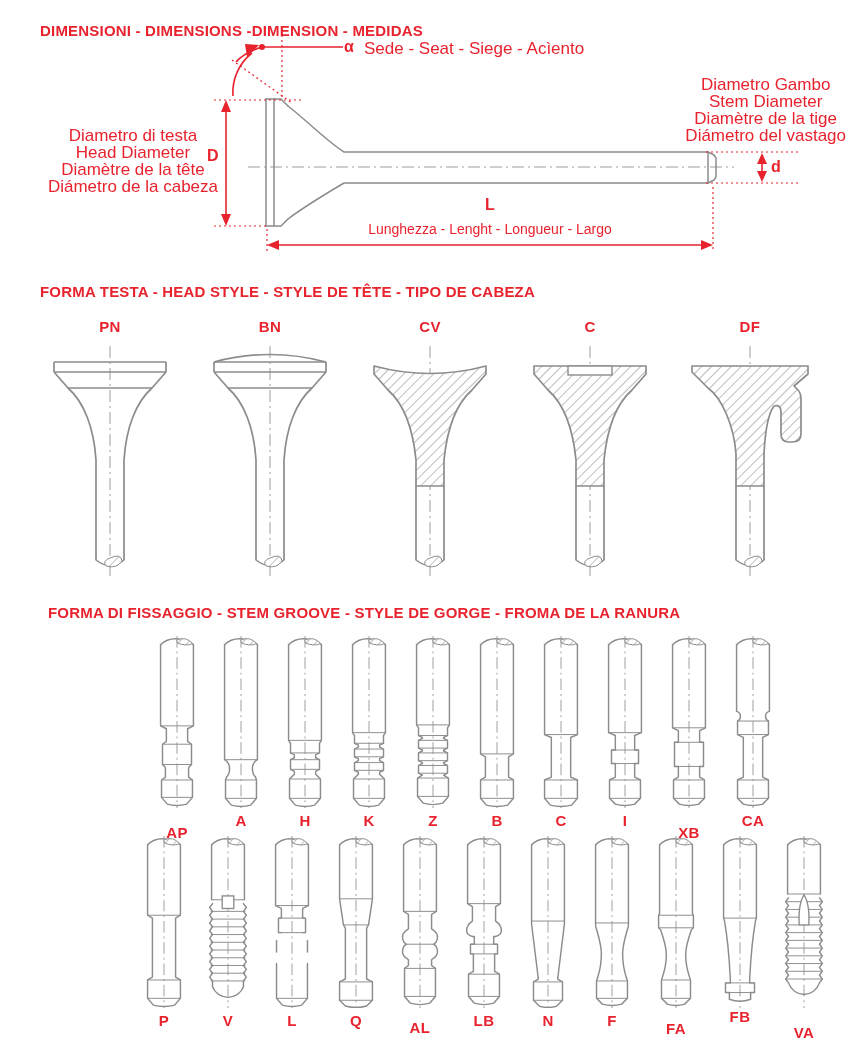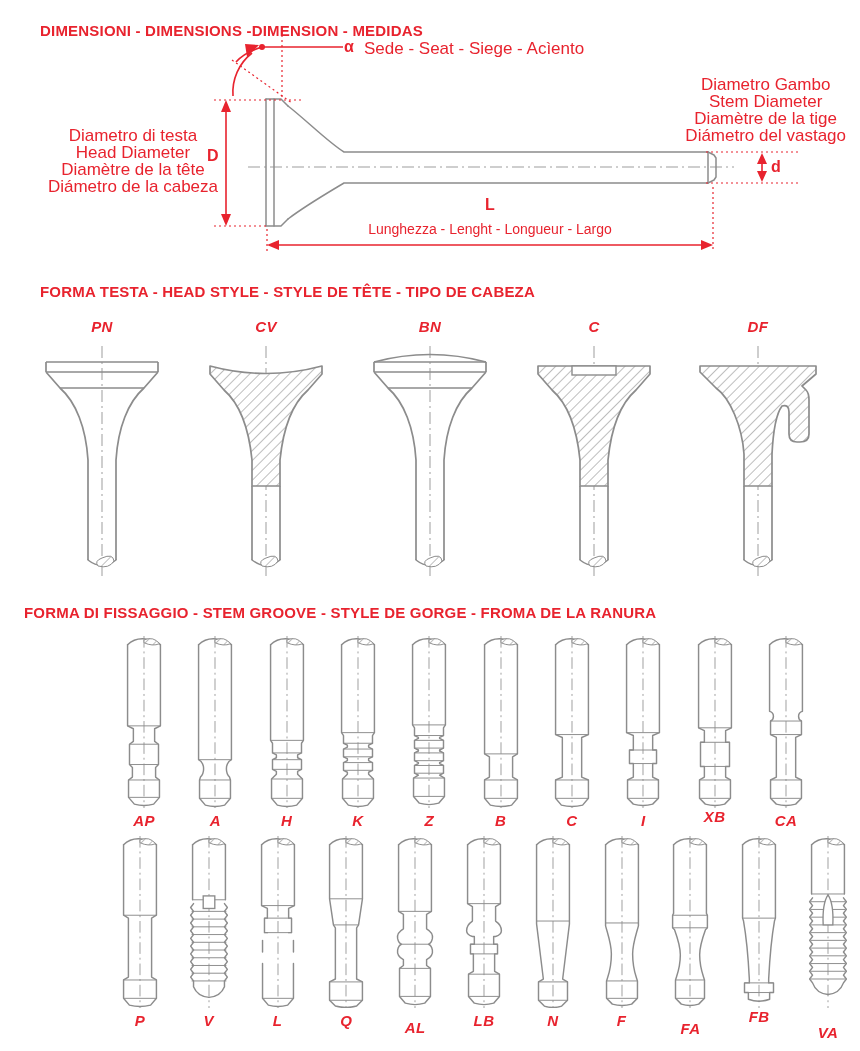--- a/index.html
+++ b/index.html
@@ -15,21 +15,21 @@
   .g2{fill:none;stroke:#8c8c8c;stroke-width:1.7;stroke-linejoin:round;}
   .thin{fill:none;stroke:#8c8c8c;stroke-width:1;}
   .cl{fill:none;stroke:#9d9d9d;stroke-width:1;stroke-dasharray:12 4 2 4;}
   .hr{fill:url(#hp);stroke:#8c8c8c;stroke-width:1.7;stroke-linejoin:round;}
   .hb{fill:url(#hp);stroke:#8c8c8c;stroke-width:1;}
   .r{fill:none;stroke:#e8232e;stroke-width:1.6;}
   .rd{fill:none;stroke:#e8232e;stroke-width:1.2;stroke-dasharray:2 3;}
   .rf{fill:#e8232e;stroke:none;}
   .wh{fill:#ffffff;stroke:#8c8c8c;stroke-width:1.4;}
   .col{display:flex;flex-direction:column;align-items:center;}
-  .flexrow{position:absolute;display:flex;justify-content:space-between;font-style:italic;}
+  .flexrow{position:absolute;display:flex;justify-content:center;}
   .lblabove{height:20px;}
 </style>
 </head>
 <body>
 
 <svg width="0" height="0" style="position:absolute" aria-hidden="true">
   <defs>
     <pattern id="hp" width="7" height="7" patternUnits="userSpaceOnUse" patternTransform="rotate(45)">
       <rect width="7" height="7" fill="#ffffff"></rect>
       <line x1="0" y1="0" x2="0" y2="7" stroke="#9b9b9b" stroke-width="1.3"></line>
@@ -118,45 +118,45 @@
         <path class="g2" d="M24,24 H136 M24,34 H136 M24,24 V34 M136,24 V34"></path>
         <path class="g2" d="M24,34 L38,50 L122,50 L136,34"></path>
         <path class="g2" d="M38,50 C54,64 64,90 66,122 L66,222"></path>
         <path class="g2" d="M122,50 C106,64 96,90 94,122 L94,222"></path>
         <path class="g" d="M66,222 Q80,233 94,222"></path>
         <path class="hb" d="M80,220 Q91,215 92,223 Q87,231 76,228 Q72,223 80,220 Z"></path>
       </svg>
     </div>
 
     <div class="col">
-      <div class="code lblabove">CV</div>
-      <svg width="160" height="240" viewBox="0 0 160 240">
-        <line class="cl" x1="80" y1="8" x2="80" y2="238"></line>
-        <path class="hr" d="M24,28 Q80,43 136,28 L136,36 L122,52 C106,66 97,92 94,122 L94,148 L66,148 L66,122 C63,92 54,66 38,52 L24,36 Z"></path>
-        <path class="g2" d="M66,148 V222 M94,148 V222"></path>
-        <path class="g" d="M66,222 Q80,233 94,222"></path>
-        <path class="hb" d="M80,220 Q91,215 92,223 Q87,231 76,228 Q72,223 80,220 Z"></path>
-      </svg>
-    </div>
-
-    <div class="col">
       <div class="code lblabove">BN</div>
       <svg width="160" height="240" viewBox="0 0 160 240">
         <line class="cl" x1="80" y1="8" x2="80" y2="238"></line>
         <path class="g2" d="M24,24 Q80,9 136,24"></path>
         <path class="g2" d="M24,24 H136 M24,34 H136 M24,24 V34 M136,24 V34"></path>
         <path class="g2" d="M24,34 L38,50 L122,50 L136,34"></path>
         <path class="g2" d="M38,50 C54,64 64,90 66,122 L66,222"></path>
         <path class="g2" d="M122,50 C106,64 96,90 94,122 L94,222"></path>
         <path class="g" d="M66,222 Q80,233 94,222"></path>
         <path class="hb" d="M80,220 Q91,215 92,223 Q87,231 76,228 Q72,223 80,220 Z"></path>
       </svg>
     </div>
 
     <div class="col">
+      <div class="code lblabove">CV</div>
+      <svg width="160" height="240" viewBox="0 0 160 240">
+        <line class="cl" x1="80" y1="8" x2="80" y2="238"></line>
+        <path class="hr" d="M24,28 Q80,43 136,28 L136,36 L122,52 C106,66 97,92 94,122 L94,148 L66,148 L66,122 C63,92 54,66 38,52 L24,36 Z"></path>
+        <path class="g2" d="M66,148 V222 M94,148 V222"></path>
+        <path class="g" d="M66,222 Q80,233 94,222"></path>
+        <path class="hb" d="M80,220 Q91,215 92,223 Q87,231 76,228 Q72,223 80,220 Z"></path>
+      </svg>
+    </div>
+
+    <div class="col">
       <div class="code lblabove">C</div>
       <svg width="160" height="240" viewBox="0 0 160 240">
         <line class="cl" x1="80" y1="8" x2="80" y2="238"></line>
         <path class="hr" d="M24,28 L136,28 L136,36 L122,52 C106,66 97,92 94,122 L94,148 L66,148 L66,122 C63,92 54,66 38,52 L24,36 Z"></path>
         <rect class="wh" x="58" y="28" width="44" height="9"></rect>
         <path class="g2" d="M66,148 V222 M94,148 V222"></path>
         <path class="g" d="M66,222 Q80,233 94,222"></path>
         <path class="hb" d="M80,220 Q91,215 92,223 Q87,231 76,228 Q72,223 80,220 Z"></path>
       </svg>
     </div>
@@ -166,33 +166,33 @@
       <svg width="160" height="240" viewBox="0 0 160 240">
         <line class="cl" x1="80" y1="8" x2="80" y2="238"></line>
         <path class="hr" d="M22,28 L138,28 L138,36 L131,42 L124,48 L128,52 Q131,55 131,62 L131,96 Q131,104 122,104 L119,104 Q111,104 111,96 L111,74 Q111,66 104,68 C98,76 95,96 94,116 L94,148 L66,148 L66,116 C64,88 52,60 38,50 L22,34 Z"></path>
         <path class="g2" d="M66,148 V222 M94,148 V222"></path>
         <path class="g" d="M66,222 Q80,233 94,222"></path>
         <path class="hb" d="M80,220 Q91,215 92,223 Q87,231 76,228 Q72,223 80,220 Z"></path>
       </svg>
     </div>
   </div>
 
-  <div class="sec-title" style="left:24px;top:604px;">FORMA DI FISSAGGIO - STEM GROOVE - STYLE DE GORGE - FROMA DE LA RANURA</div>
+  <div class="sec-title" style="left:48px;top:604px;">FORMA DI FISSAGGIO - STEM GROOVE - STYLE DE GORGE - FROMA DE LA RANURA</div>
 
   <div class="flexrow" style="left:112px;top:636px;width:706px;">
 
     <div class="col">
       <svg width="64" height="172" viewBox="0 0 64 178">
         <line class="cl" x1="32" y1="0" x2="32" y2="178"></line>
         <path class="g" d="M15,9 Q22,2 33,3 Q45,4 49,9"></path>
         <path class="hb" d="M32,4 Q42,0 48,8 Q41,11 32,7 Z"></path>
         <path class="g" d="M15,9 L15,93 L21,96 L21,109 L17,112 L17,133 L20,136 L20,146 L16,149 L16,167 L22,174 Q32,177 42,174 L48,167 L48,149 L44,146 L44,136 L47,133 L47,112 L43,109 L43,96 L49,93 L49,9"></path>
         <path class="thin" d="M15,93 H49 M17,112 H47 M17,133 H47 M16,149 H48 M16,167 H48"></path>
       </svg>
-      <div class="code" style="margin-top:4px;">AP</div>
+      <div class="code" style="margin-top:16px;">AP</div>
     </div>
 
     <div class="col">
       <svg width="64" height="172" viewBox="0 0 64 178">
         <line class="cl" x1="32" y1="0" x2="32" y2="178"></line>
         <path class="g" d="M15,9 Q22,2 33,3 Q45,4 49,9"></path>
         <path class="hb" d="M32,4 Q42,0 48,8 Q41,11 32,7 Z"></path>
         <path class="g" d="M15,9 L15,128 Q19,130 20,135 Q21,142 17,146 L16,149 L16,168 L22,175 Q32,178 42,175 L48,168 L48,149 L47,146 Q43,142 44,135 Q45,130 49,128 L49,9"></path>
         <path class="thin" d="M15,128 H49 M16,149 H48 M16,168 H48"></path>
       </svg>
@@ -266,21 +266,21 @@
     </div>
 
     <div class="col">
       <svg width="64" height="172" viewBox="0 0 64 178">
         <line class="cl" x1="32" y1="0" x2="32" y2="178"></line>
         <path class="g" d="M15,9 Q22,2 33,3 Q45,4 49,9"></path>
         <path class="hb" d="M32,4 Q42,0 48,8 Q41,11 32,7 Z"></path>
         <path class="g" d="M15,9 L15,95 L21,98 L21,110 L17,110 L17,135 L21,135 L21,146 L16,149 L16,168 L22,174 Q32,177 42,174 L48,168 L48,149 L43,146 L43,135 L47,135 L47,110 L43,110 L43,98 L49,95 L49,9"></path>
         <path class="thin" d="M15,95 H49 M17,110 H47 M17,135 H47 M16,149 H48 M16,168 H48"></path>
       </svg>
-      <div class="code" style="margin-top:0;">XB</div>
+      <div class="code" style="margin-top:16px;">XB</div>
     </div>
 
     <div class="col">
       <svg width="64" height="172" viewBox="0 0 64 178">
         <line class="cl" x1="32" y1="0" x2="32" y2="178"></line>
         <path class="g" d="M15,9 Q22,2 33,3 Q45,4 49,9"></path>
         <path class="hb" d="M32,4 Q42,0 48,8 Q41,11 32,7 Z"></path>
         <path class="g" d="M15,9 L15,78 Q19,79 19,83 Q19,87 16,88 L16,102 L22,105 L22,146 L16,149 L16,168 L22,174 Q32,177 42,174 L48,168 L48,149 L42,146 L42,105 L48,102 L48,88 Q45,87 45,83 Q45,79 49,78 L49,9"></path>
         <path class="thin" d="M16,88 H48 M16,102 H48 M16,149 H48 M16,168 H48"></path>
       </svg>

